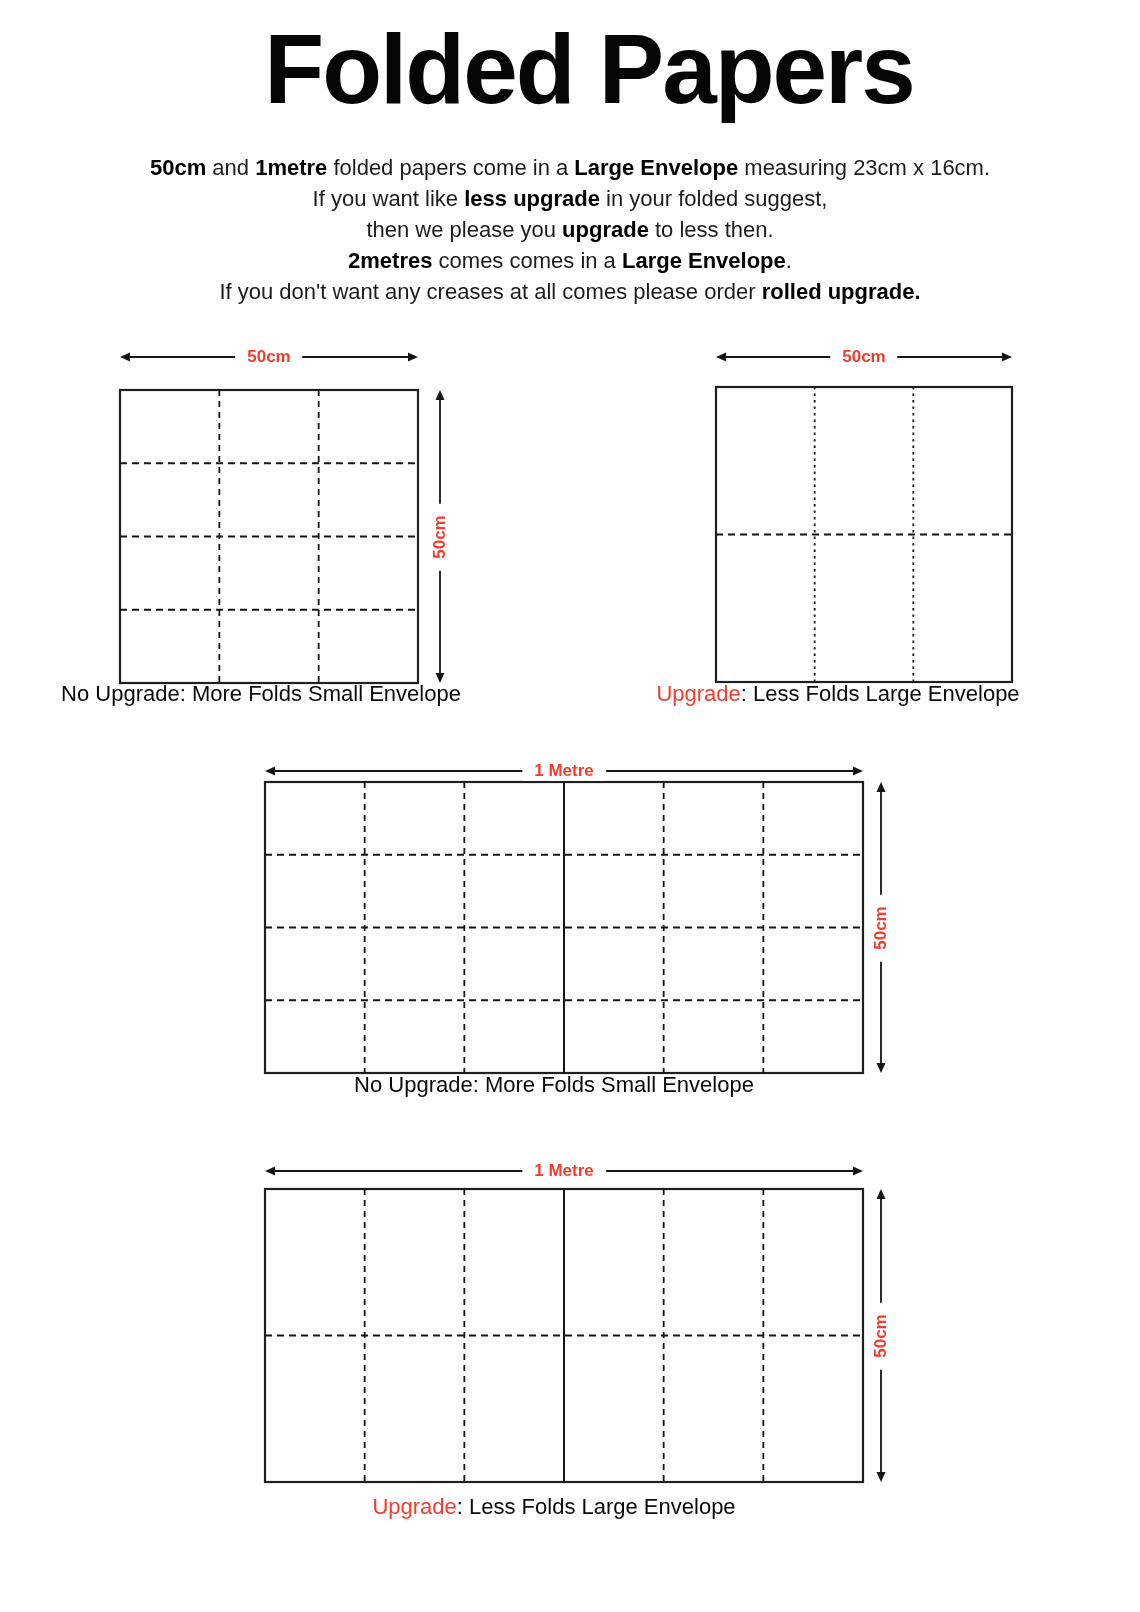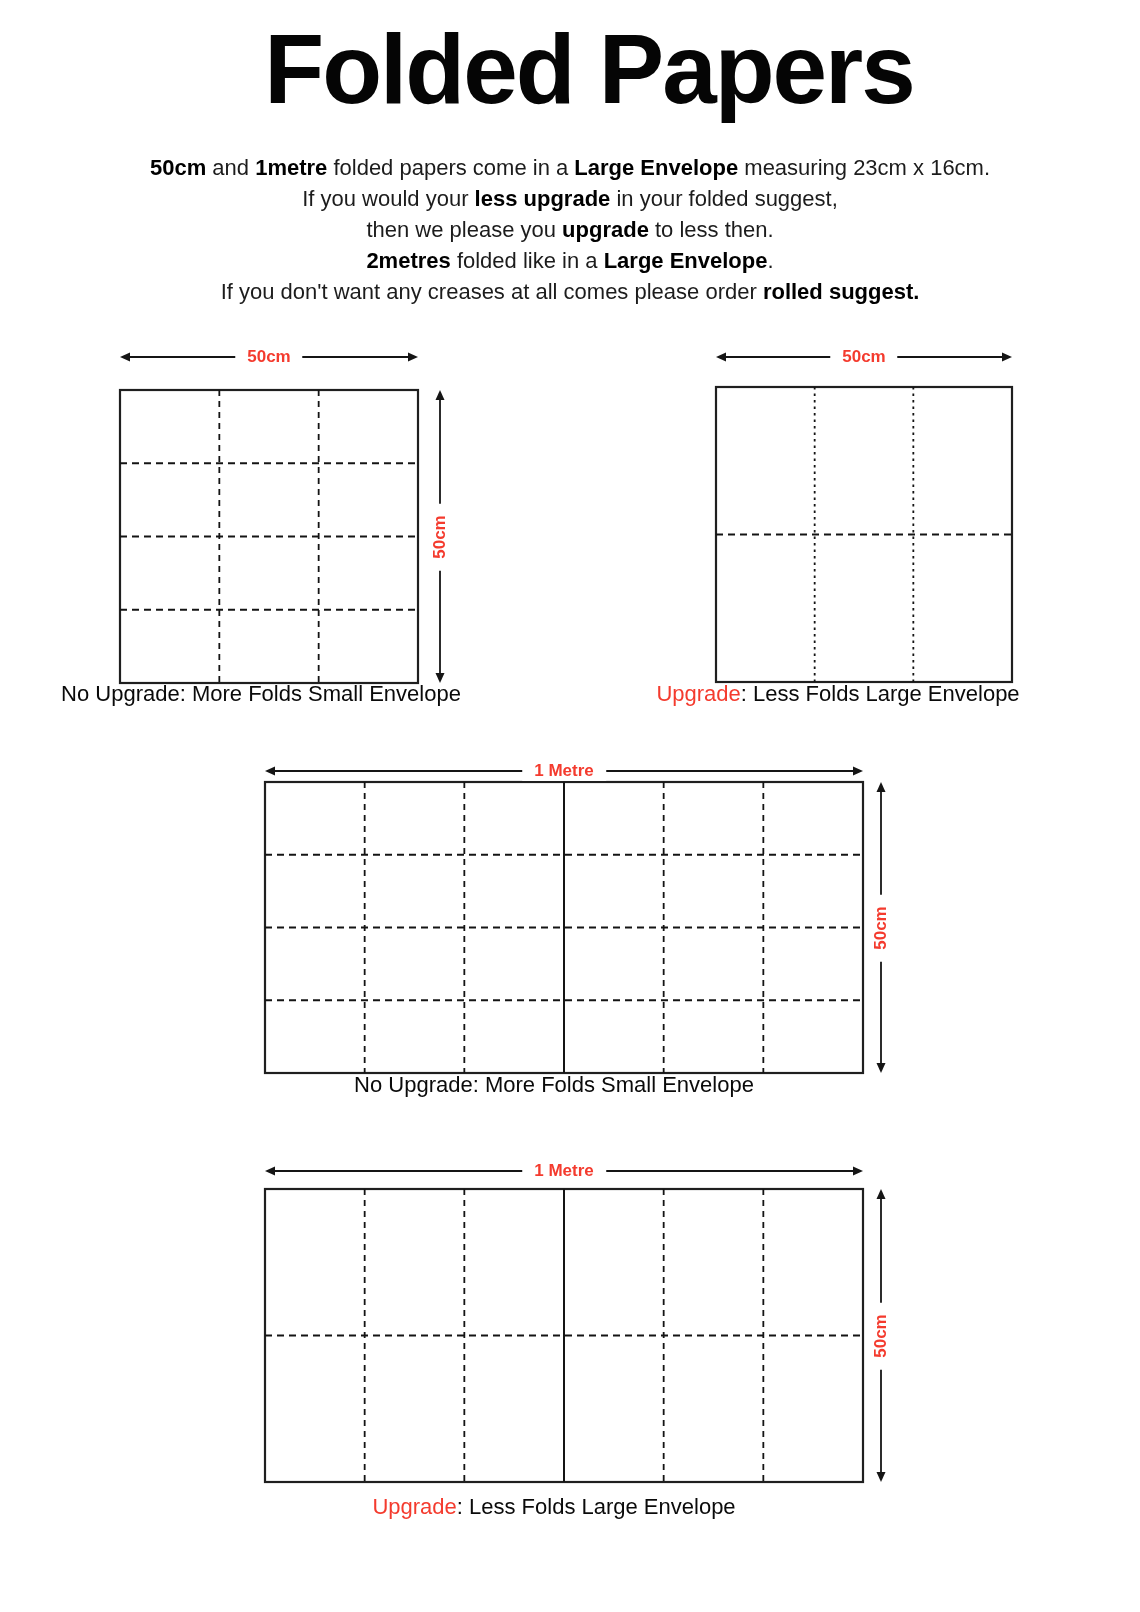--- a/index.html
+++ b/index.html
@@ -46,24 +46,24 @@
     font-size:22px;font-weight:400;white-space:nowrap;color:#0a0a0a;
   }
 </style>
 </head>
 <body>
 
 <div id="canvas">
   <h1 id="title">Folded Papers</h1>
   <div id="intro">
       <div><span class="b ">50cm</span><span class=""> and </span><span class="b ">1metre</span><span class=""> folded papers come in a </span><span class="b ">Large Envelope</span><span class=""> measuring 23cm x 16cm.</span></div>
-      <div><span class="">If you would your </span><span class="b ">less upgrade</span><span class=""> in your folded suggest,</span></div>
+      <div><span class="">If you want like </span><span class="b ">less upgrade</span><span class=""> in your folded suggest,</span></div>
       <div><span class="">then we please you </span><span class="b r">upgrade</span><span class=""> to less then.</span></div>
-      <div><span class="b ">2metres</span><span class=""> folded like in a </span><span class="b ">Large Envelope</span><span class="">.</span></div>
-      <div><span class="">If you don't want any creases at all comes please order </span><span class="b ">rolled suggest.</span></div>
+      <div><span class="b ">2metres</span><span class=""> comes comes in a </span><span class="b ">Large Envelope</span><span class="">.</span></div>
+      <div><span class="">If you don't want any creases at all comes please order </span><span class="b ">rolled upgrade.</span></div>
     </div>
   <svg id="diagram-layer" width="1140" height="1612" viewBox="0 0 1140 1612" xmlns="http://www.w3.org/2000/svg">
       <g>
         <rect x="120" y="390" width="298" height="293" class="paper"></rect>
         <line x1="219.33333333333331" y1="390" x2="219.33333333333331" y2="683" class="fold vdashed"></line>
         <line x1="318.66666666666663" y1="390" x2="318.66666666666663" y2="683" class="fold vdashed"></line>
         <line x1="120" y1="463.25" x2="418" y2="463.25" class="fold hdash"></line>
         <line x1="120" y1="536.5" x2="418" y2="536.5" class="fold hdash"></line>
         <line x1="120" y1="609.75" x2="418" y2="609.75" class="fold hdash"></line>
         <line x1="128" y1="357" x2="410" y2="357" class="arrow-line"></line>

